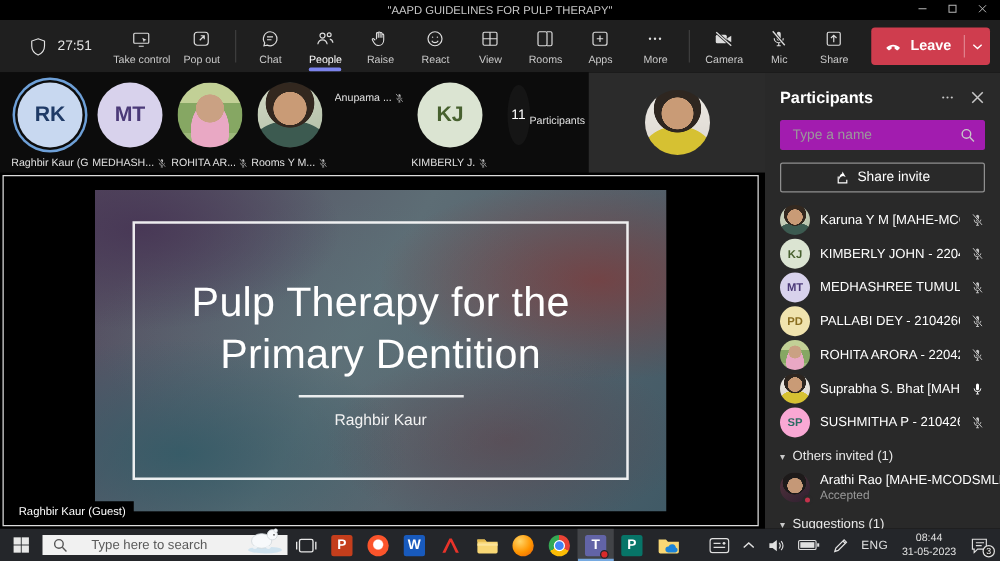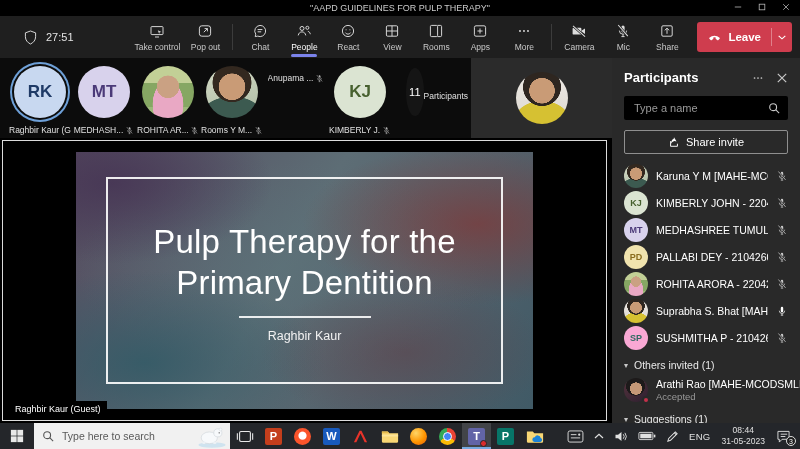--- a/index.html
+++ b/index.html
@@ -82,21 +82,21 @@
   .slide-divider{width:132px;height:2px;background:rgba(255,255,255,.88);margin:13px 0 11px;}
   .slide-sub{color:#f2f2f2;font-size:12.5px;}
   .presenter-label{position:absolute;left:6px;bottom:3px;background:#000;color:#fff;font-size:9px;padding:3px 6px;}
 
   
   .panel{position:absolute;top:58px;left:612px;width:188px;height:365px;background:#292929;color:#fff;overflow:hidden;}
   .panel-header{display:flex;align-items:center;padding:12px 12px 4px;}
   .panel-title{font-size:13px;font-weight:bold;flex:1;}
   .panel-hbtn{color:#c8c8c8;margin-left:12px;display:flex;cursor:pointer;}
   .panel-hbtn svg{width:12px;height:12px;}
-  .panel-search{margin:7px 12px 0;height:24px;background:#000000;border-radius:2px;display:flex;align-items:center;padding:0 8px;gap:6px;}
+  .panel-search{margin:7px 12px 0;height:24px;background:#a21caf;border-radius:2px;display:flex;align-items:center;padding:0 8px;gap:6px;}
   .panel-search input{flex:1;min-width:0;background:transparent;border:none;outline:none;color:#ddd;font-size:11px;font-family:inherit;}
   .panel-search input::placeholder{color:#9a9a9a;}
   .search-ic{color:#c8c8c8;display:flex;}
   .search-ic svg{width:12px;height:12px;}
   .share-invite{margin:10px 12px 0;height:24px;border:1px solid #8f8f8f;border-radius:2px;display:flex;align-items:center;justify-content:center;gap:6px;font-size:11px;color:#fff;cursor:pointer;}
   .share-invite svg{width:12px;height:12px;}
   .p-list{margin-top:8px;}
   .p-row{height:27px;display:flex;align-items:center;gap:8px;padding:0 12px;cursor:pointer;}
   .p-avatar{width:24px;height:24px;border-radius:50%;flex:none;display:flex;align-items:center;justify-content:center;font-size:9px;font-weight:bold;}
   .p-name{flex:1;min-width:0;font-size:10.5px;white-space:nowrap;overflow:hidden;}
@@ -108,21 +108,21 @@
   .inv-avatar-wrap{position:relative;width:24px;height:24px;flex:none;}
   .inv-avatar-wrap .p-avatar{width:24px;height:24px;}
   .presence-dot{position:absolute;right:-2px;bottom:-2px;width:8px;height:8px;border-radius:50%;background:#c4314b;border:2px solid #292929;}
   .inv-name{font-size:10.5px;white-space:nowrap;overflow:hidden;}
   .inv-status{font-size:9.5px;color:#9a9a9a;margin-top:1px;}
 
   
   .taskbar{position:absolute;top:423px;left:0;width:800px;height:26px;background:#24262a;display:flex;align-items:center;color:#e0e0e0;}
   .start-btn{width:34px;height:26px;display:flex;align-items:center;justify-content:center;cursor:pointer;}
   .start-btn svg{width:14px;height:14px;}
-  .tb-search{width:196px;height:26px;background:#f1f1f1;display:flex;align-items:center;gap:6px;padding:0 8px;position:relative;cursor:text;}
+  .tb-search{width:196px;height:16px;background:#f1f1f1;display:flex;align-items:center;gap:17px;padding:0 8px;position:relative;cursor:text;}
   .tb-search .search-ic{color:#555;}
   .tb-search input{flex:1;min-width:0;border:none;outline:none;background:transparent;font-size:10.5px;color:#333;font-family:inherit;padding-right:30px;}
   .tb-search input::placeholder{color:#595959;}
   .bear{position:absolute;right:0;bottom:0;width:36px;height:26px;pointer-events:none;}
   .tb-apps{display:flex;align-items:center;height:100%;}
   .tb-app{width:29px;height:26px;display:flex;align-items:center;justify-content:center;position:relative;cursor:pointer;}
   .tb-app.active{background:rgba(255,255,255,.14);box-shadow:inset 0 -2px 0 #76a9e0;}
   .app-ic{display:flex;align-items:center;justify-content:center;}
   .sq{width:17px;height:17px;border-radius:2px;color:#fff;font-size:11px;font-weight:bold;display:flex;align-items:center;justify-content:center;}
   .rnd{width:17px;height:17px;border-radius:50%;position:relative;}
@@ -209,20 +209,28 @@
               <circle cx="7.5" cy="6.8" r="2.5"></circle>
               <path d="M2.8 15.5c.5-2.8 2.3-4.4 4.7-4.4s4.2 1.6 4.7 4.4"></path>
               <circle cx="14.2" cy="6" r="1.9"></circle>
               <path d="M14.8 10.4c1.8.4 2.8 1.7 3.1 3.6"></path>
             </svg>
           </span>
           <span class="tb-lb">People</span>
         </div>
         <div class="tb-btn">
           <span class="tb-ic">
+            <svg viewBox="0 0 20 20" fill="none" stroke="currentColor" stroke-width="1.1">
+              <path d="M6.5 10.5V4.8a.9.9 0 0 1 1.8 0V9m0-4.9a.9.9 0 0 1 1.8 0V9m0-4.4a.9.9 0 0 1 1.8 0V9m0-2.7a.9.9 0 0 1 1.8 0v4.9c0 3.2-2 5.6-5.1 5.6-2.3 0-3.5-.9-4.6-2.8l-1.6-2.8c-.5-.9.7-1.8 1.5-1.1l1.4 1.4"></path>
+            </svg>
+          </span>
+          <span class="tb-lb">Raise</span>
+        </div>
+        <div class="tb-btn">
+          <span class="tb-ic">
             <svg viewBox="0 0 20 20" fill="none" stroke="currentColor" stroke-width="1.2">
               <circle cx="10" cy="10" r="7"></circle>
               <circle cx="7.6" cy="8.4" r=".7" fill="currentColor" stroke="none"></circle>
               <circle cx="12.4" cy="8.4" r=".7" fill="currentColor" stroke="none"></circle>
               <path d="M6.8 12a3.6 3.6 0 0 0 6.4 0"></path>
             </svg>
           </span>
           <span class="tb-lb">React</span>
         </div>
         <div class="tb-btn">

